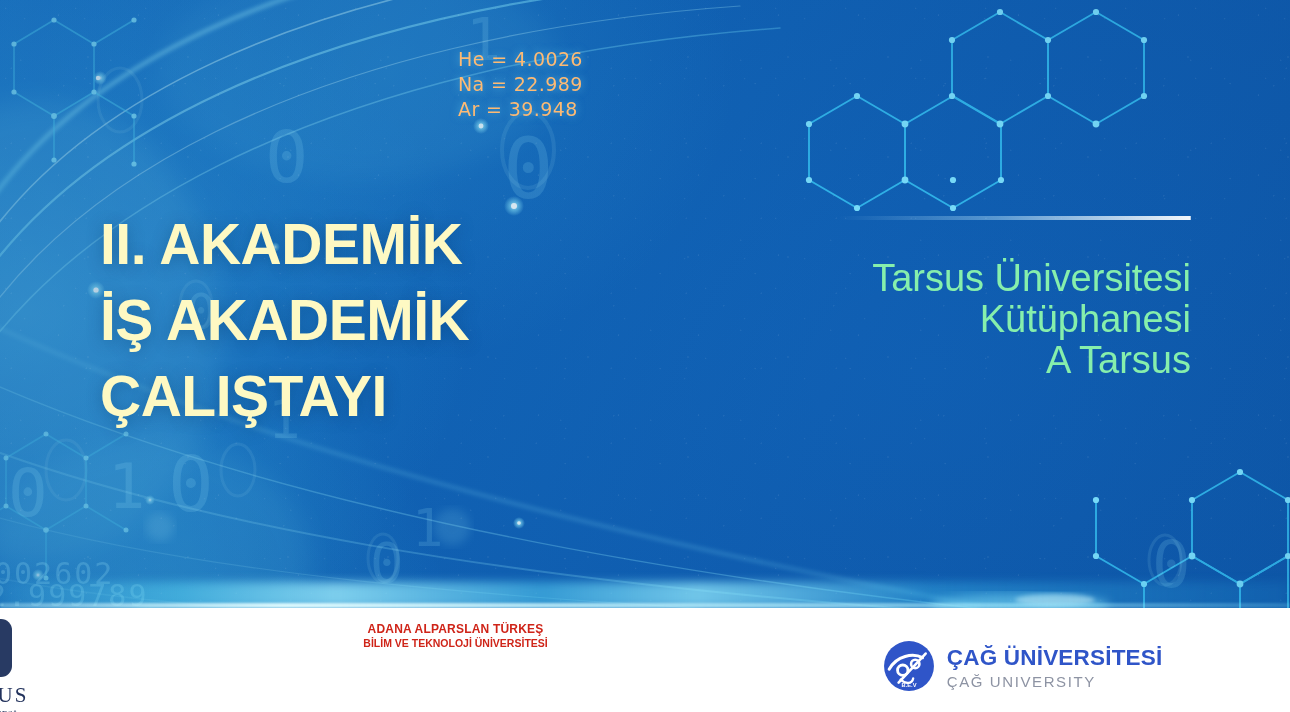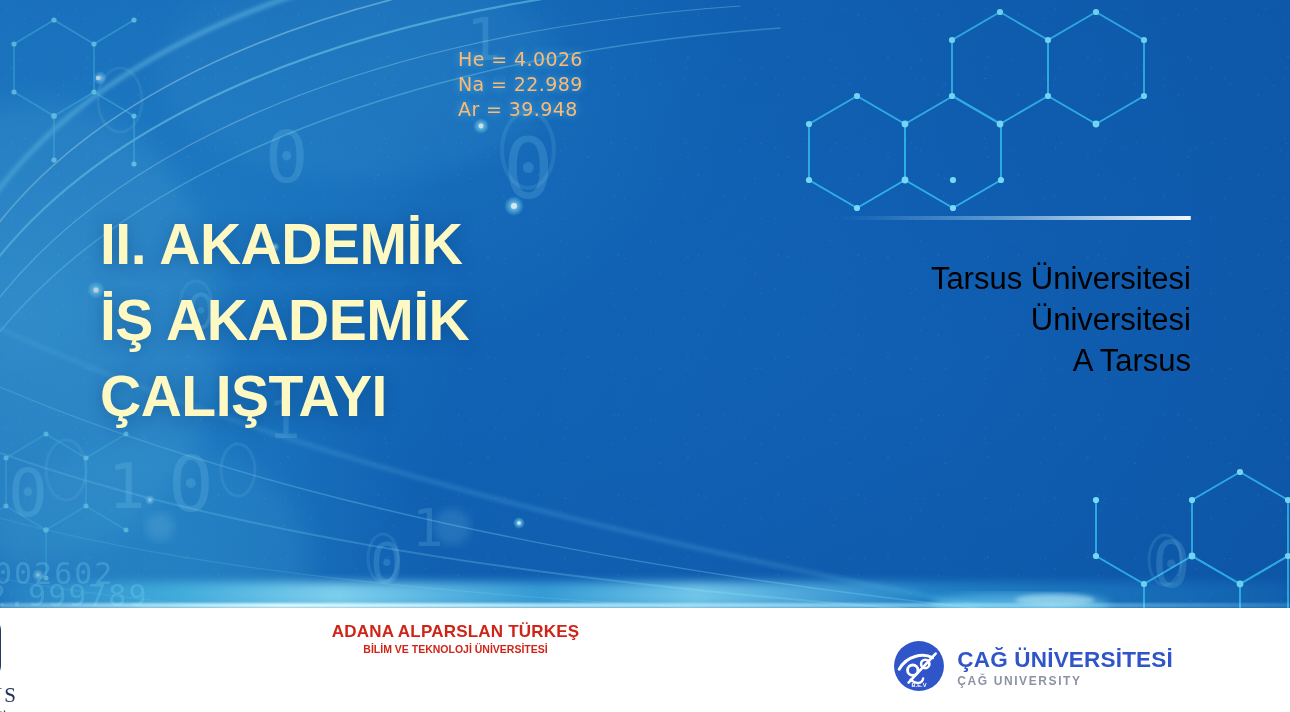--- a/index.html
+++ b/index.html
@@ -91,23 +91,23 @@
     background:linear-gradient(90deg, rgba(255,255,255,0) 0%, rgba(180,225,250,.45) 45%, rgba(255,255,255,.95) 100%);
     border-radius:2px;
   }
   .date{
     font-size:40px; font-weight:700; line-height:1;
     padding:40px 0 39px 0;
     letter-spacing:-0.3px;
   }
   .venue{
     padding-top:38px;
-    font-size:31px; font-weight:400; line-height:41px;
+    font-size:38px; font-weight:400; line-height:41px;
     letter-spacing:0px;
-    color:#000000;
+    color:#86efac;
   }
 
   
   .bottom-glow{
     position:absolute; left:0; right:0; bottom:104px; height:26px;
     background:linear-gradient(90deg,
       rgba(60,200,245,0.05) 0%,
       rgba(100,225,250,0.45) 14%,
       rgba(160,240,255,0.75) 26%,
       rgba(90,215,248,0.50) 42%,
@@ -154,35 +154,35 @@
   .tarsus-sub{
     font-family:"Liberation Serif", serif;
     font-size:9px; letter-spacing:.6px; color:#22325c;
     margin-top:1px;
   }
 
   
   .atu-wrap{ display:flex; flex-direction:column; align-items:center; }
   .atu-name{
     margin-top:3px;
-    color:#cf2418; font-weight:700; font-size:17px;
+    color:#cf2418; font-weight:700; font-size:12px;
     letter-spacing:.2px;
   }
   .atu-sub{
     color:#cf2418; font-weight:700; font-size:10.5px; margin-top:1px;
   }
 
   
   .cag-row{ display:flex; align-items:center; gap:12px; padding-top:21px; }
   .cag-text-main{
     color:#2f55c8; font-weight:700; font-size:22.5px; line-height:1;
     letter-spacing:.2px;
   }
   .cag-text-sub{
-    color:#8d93a3; font-weight:700; font-size:12px; line-height:1;
+    color:#8d93a3; font-weight:400; font-size:15px; line-height:1;
     letter-spacing:1.6px; margin-top:4px;
   }
 </style>
 </head>
 <body>
 
 <div class="poster">
 
   <div class="bg-base"></div>
 
@@ -383,21 +383,21 @@
     <div>II. AKADEMİK</div>
     <div>İŞ AKADEMİK</div>
     <div>ÇALIŞTAYI</div>
   </div>
 
   <div class="info">
     <div class="rule"></div>
     <div class="rule"></div>
     <div class="venue">
       <div>Tarsus Üniversitesi</div>
-      <div>Üniversitesi</div>
+      <div>Kütüphanesi</div>
       <div>A Tarsus</div>
     </div>
   </div>
 
   <div class="bottom-glow"></div>
   <div class="bottom-glow2"></div>
 
   <div class="footer">
 
     <div class="logo-cell" style="margin-left:-230px;">

